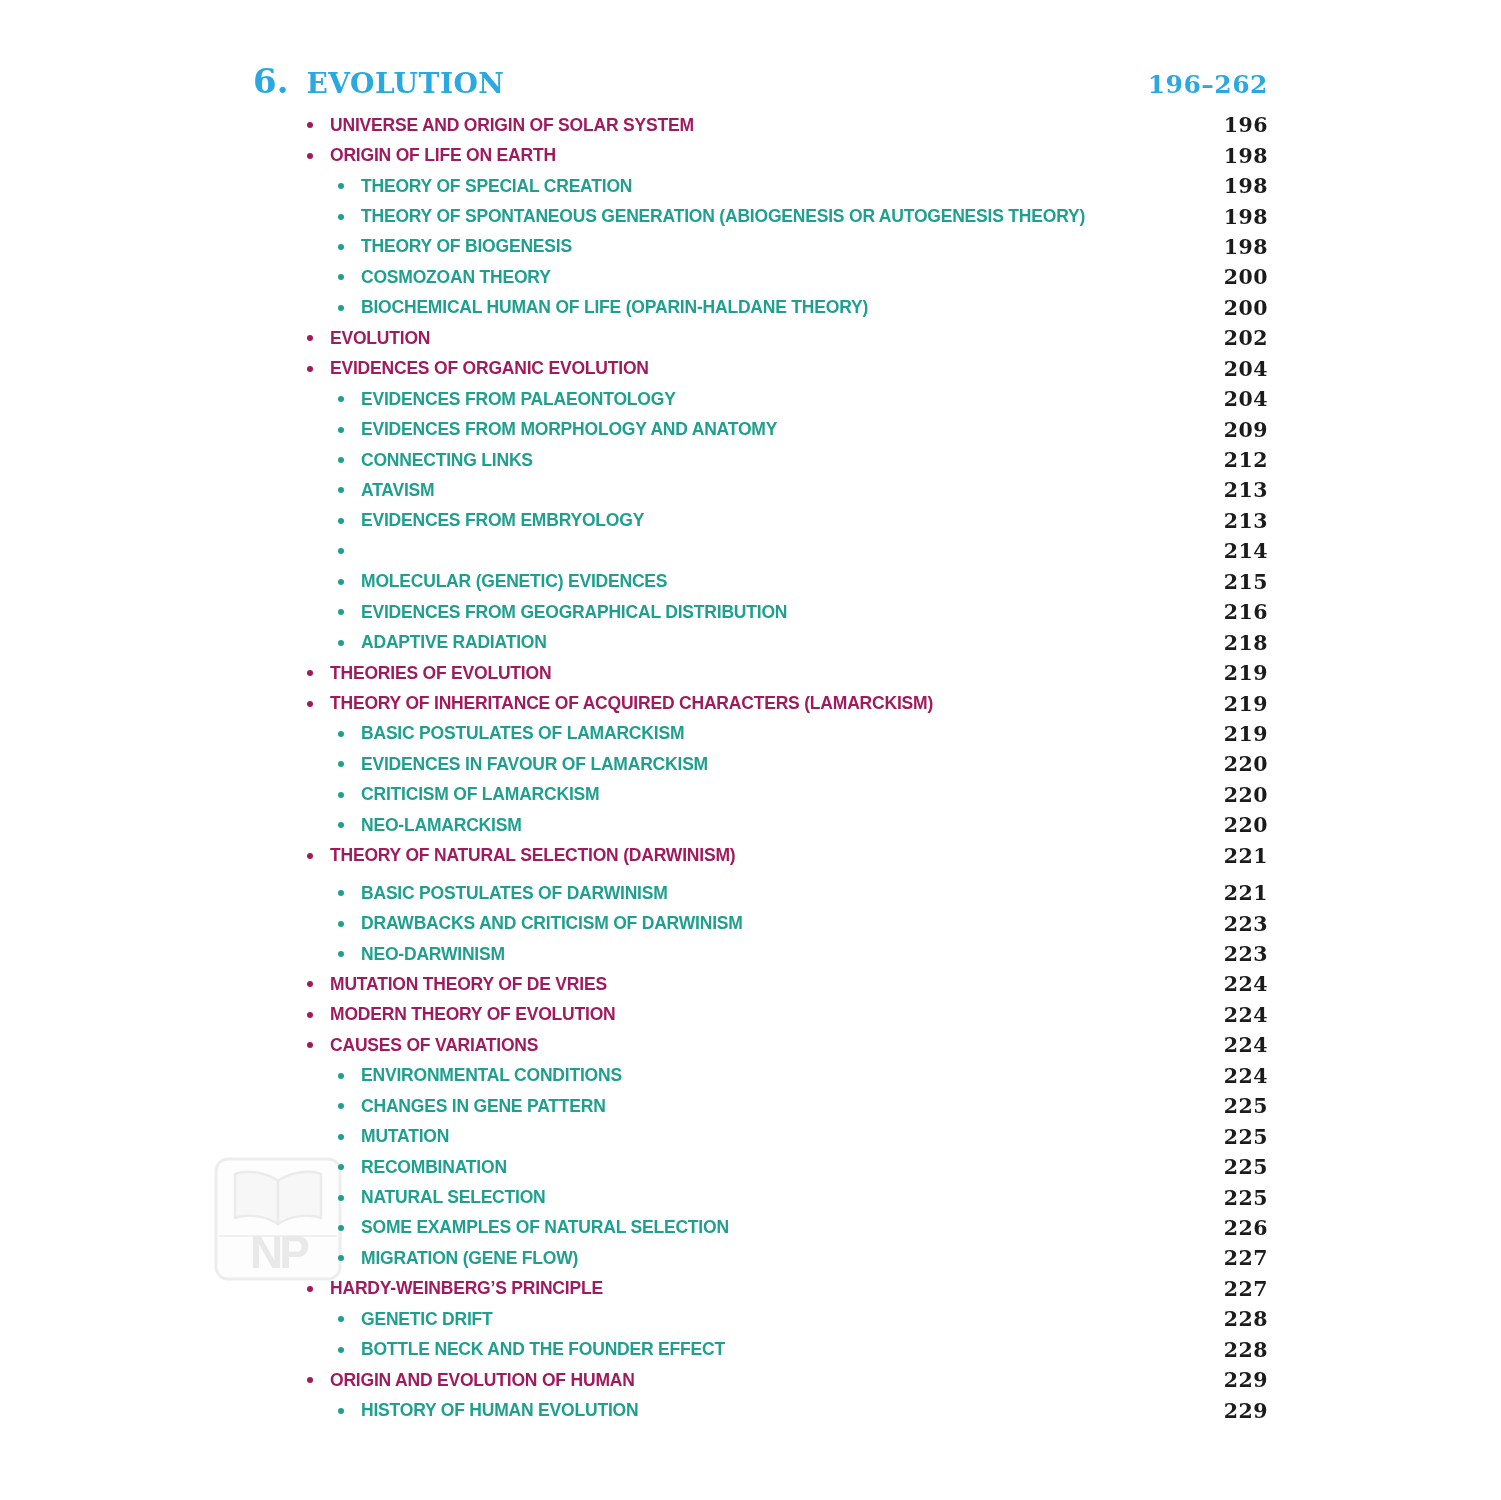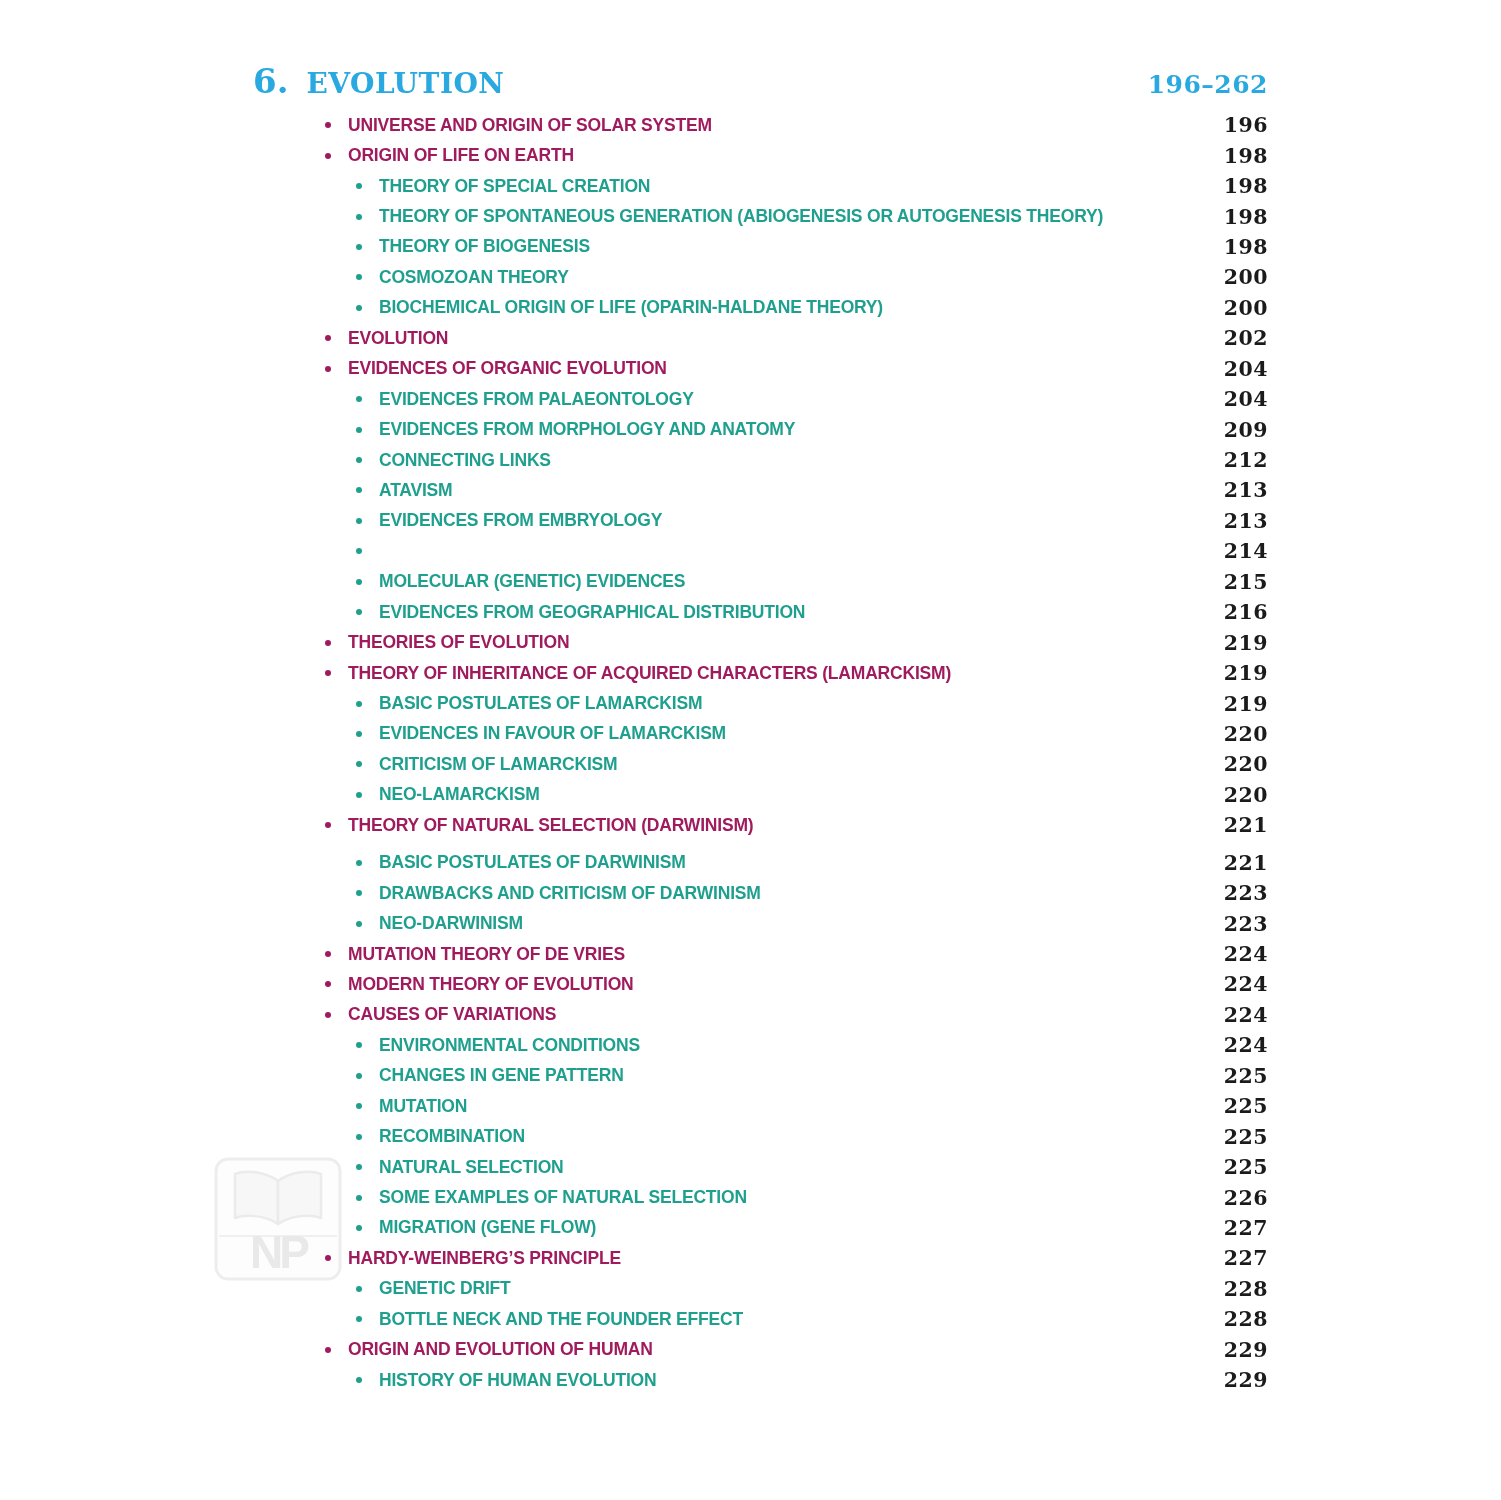--- a/index.html
+++ b/index.html
@@ -32,21 +32,21 @@
     font-family: "DejaVu Serif", serif;
     font-weight: bold;
   }
   .chnum  { font-size: 34px; line-height: 1; }
   .chtitle{ font-size: 28px; line-height: 1; margin-left: 18px; letter-spacing: 0.5px; }
   .chpages{ font-size: 25px; line-height: 1; margin-left: auto; letter-spacing: 0.5px; }
 
   
   .toc {
     position: absolute;
-    left: 268px;
+    left: 250px;
     right: 233px;
     top: 110px;
   }
   .toc-row {
     display: flex;
     align-items: center;
     height: 30.45px;
     white-space: nowrap;
   }
   .toc-row .bullet {
@@ -132,21 +132,21 @@
         <span class="label">THEORY OF BIOGENESIS</span>
         <span class="page">198</span>
       </div>
       <div class="toc-row lvl2" style="color: rgb(31, 160, 143);">
         <span class="bullet"></span>
         <span class="label">COSMOZOAN THEORY</span>
         <span class="page">200</span>
       </div>
       <div class="toc-row lvl2" style="color: rgb(31, 160, 143);">
         <span class="bullet"></span>
-        <span class="label">BIOCHEMICAL ORIGIN OF LIFE (OPARIN-HALDANE THEORY)</span>
+        <span class="label">BIOCHEMICAL HUMAN OF LIFE (OPARIN-HALDANE THEORY)</span>
         <span class="page">200</span>
       </div>
       <div class="toc-row lvl1" style="color: rgb(160, 27, 94);">
         <span class="bullet"></span>
         <span class="label">EVOLUTION</span>
         <span class="page">202</span>
       </div>
       <div class="toc-row lvl1" style="color: rgb(160, 27, 94);">
         <span class="bullet"></span>
         <span class="label">EVIDENCES OF ORGANIC EVOLUTION</span>
@@ -184,20 +184,25 @@
       <div class="toc-row lvl2" style="color: rgb(31, 160, 143);">
         <span class="bullet"></span>
         <span class="label">MOLECULAR (GENETIC) EVIDENCES</span>
         <span class="page">215</span>
       </div>
       <div class="toc-row lvl2" style="color: rgb(31, 160, 143);">
         <span class="bullet"></span>
         <span class="label">EVIDENCES FROM GEOGRAPHICAL DISTRIBUTION</span>
         <span class="page">216</span>
       </div>
+      <div class="toc-row lvl2" style="color: rgb(31, 160, 143);">
+        <span class="bullet"></span>
+        <span class="label">ADAPTIVE RADIATION</span>
+        <span class="page">218</span>
+      </div>
       <div class="toc-row lvl1" style="color: rgb(160, 27, 94);">
         <span class="bullet"></span>
         <span class="label">THEORIES OF EVOLUTION</span>
         <span class="page">219</span>
       </div>
       <div class="toc-row lvl1" style="color: rgb(160, 27, 94);">
         <span class="bullet"></span>
         <span class="label">THEORY OF INHERITANCE OF ACQUIRED CHARACTERS (LAMARCKISM)</span>
         <span class="page">219</span>
       </div>

